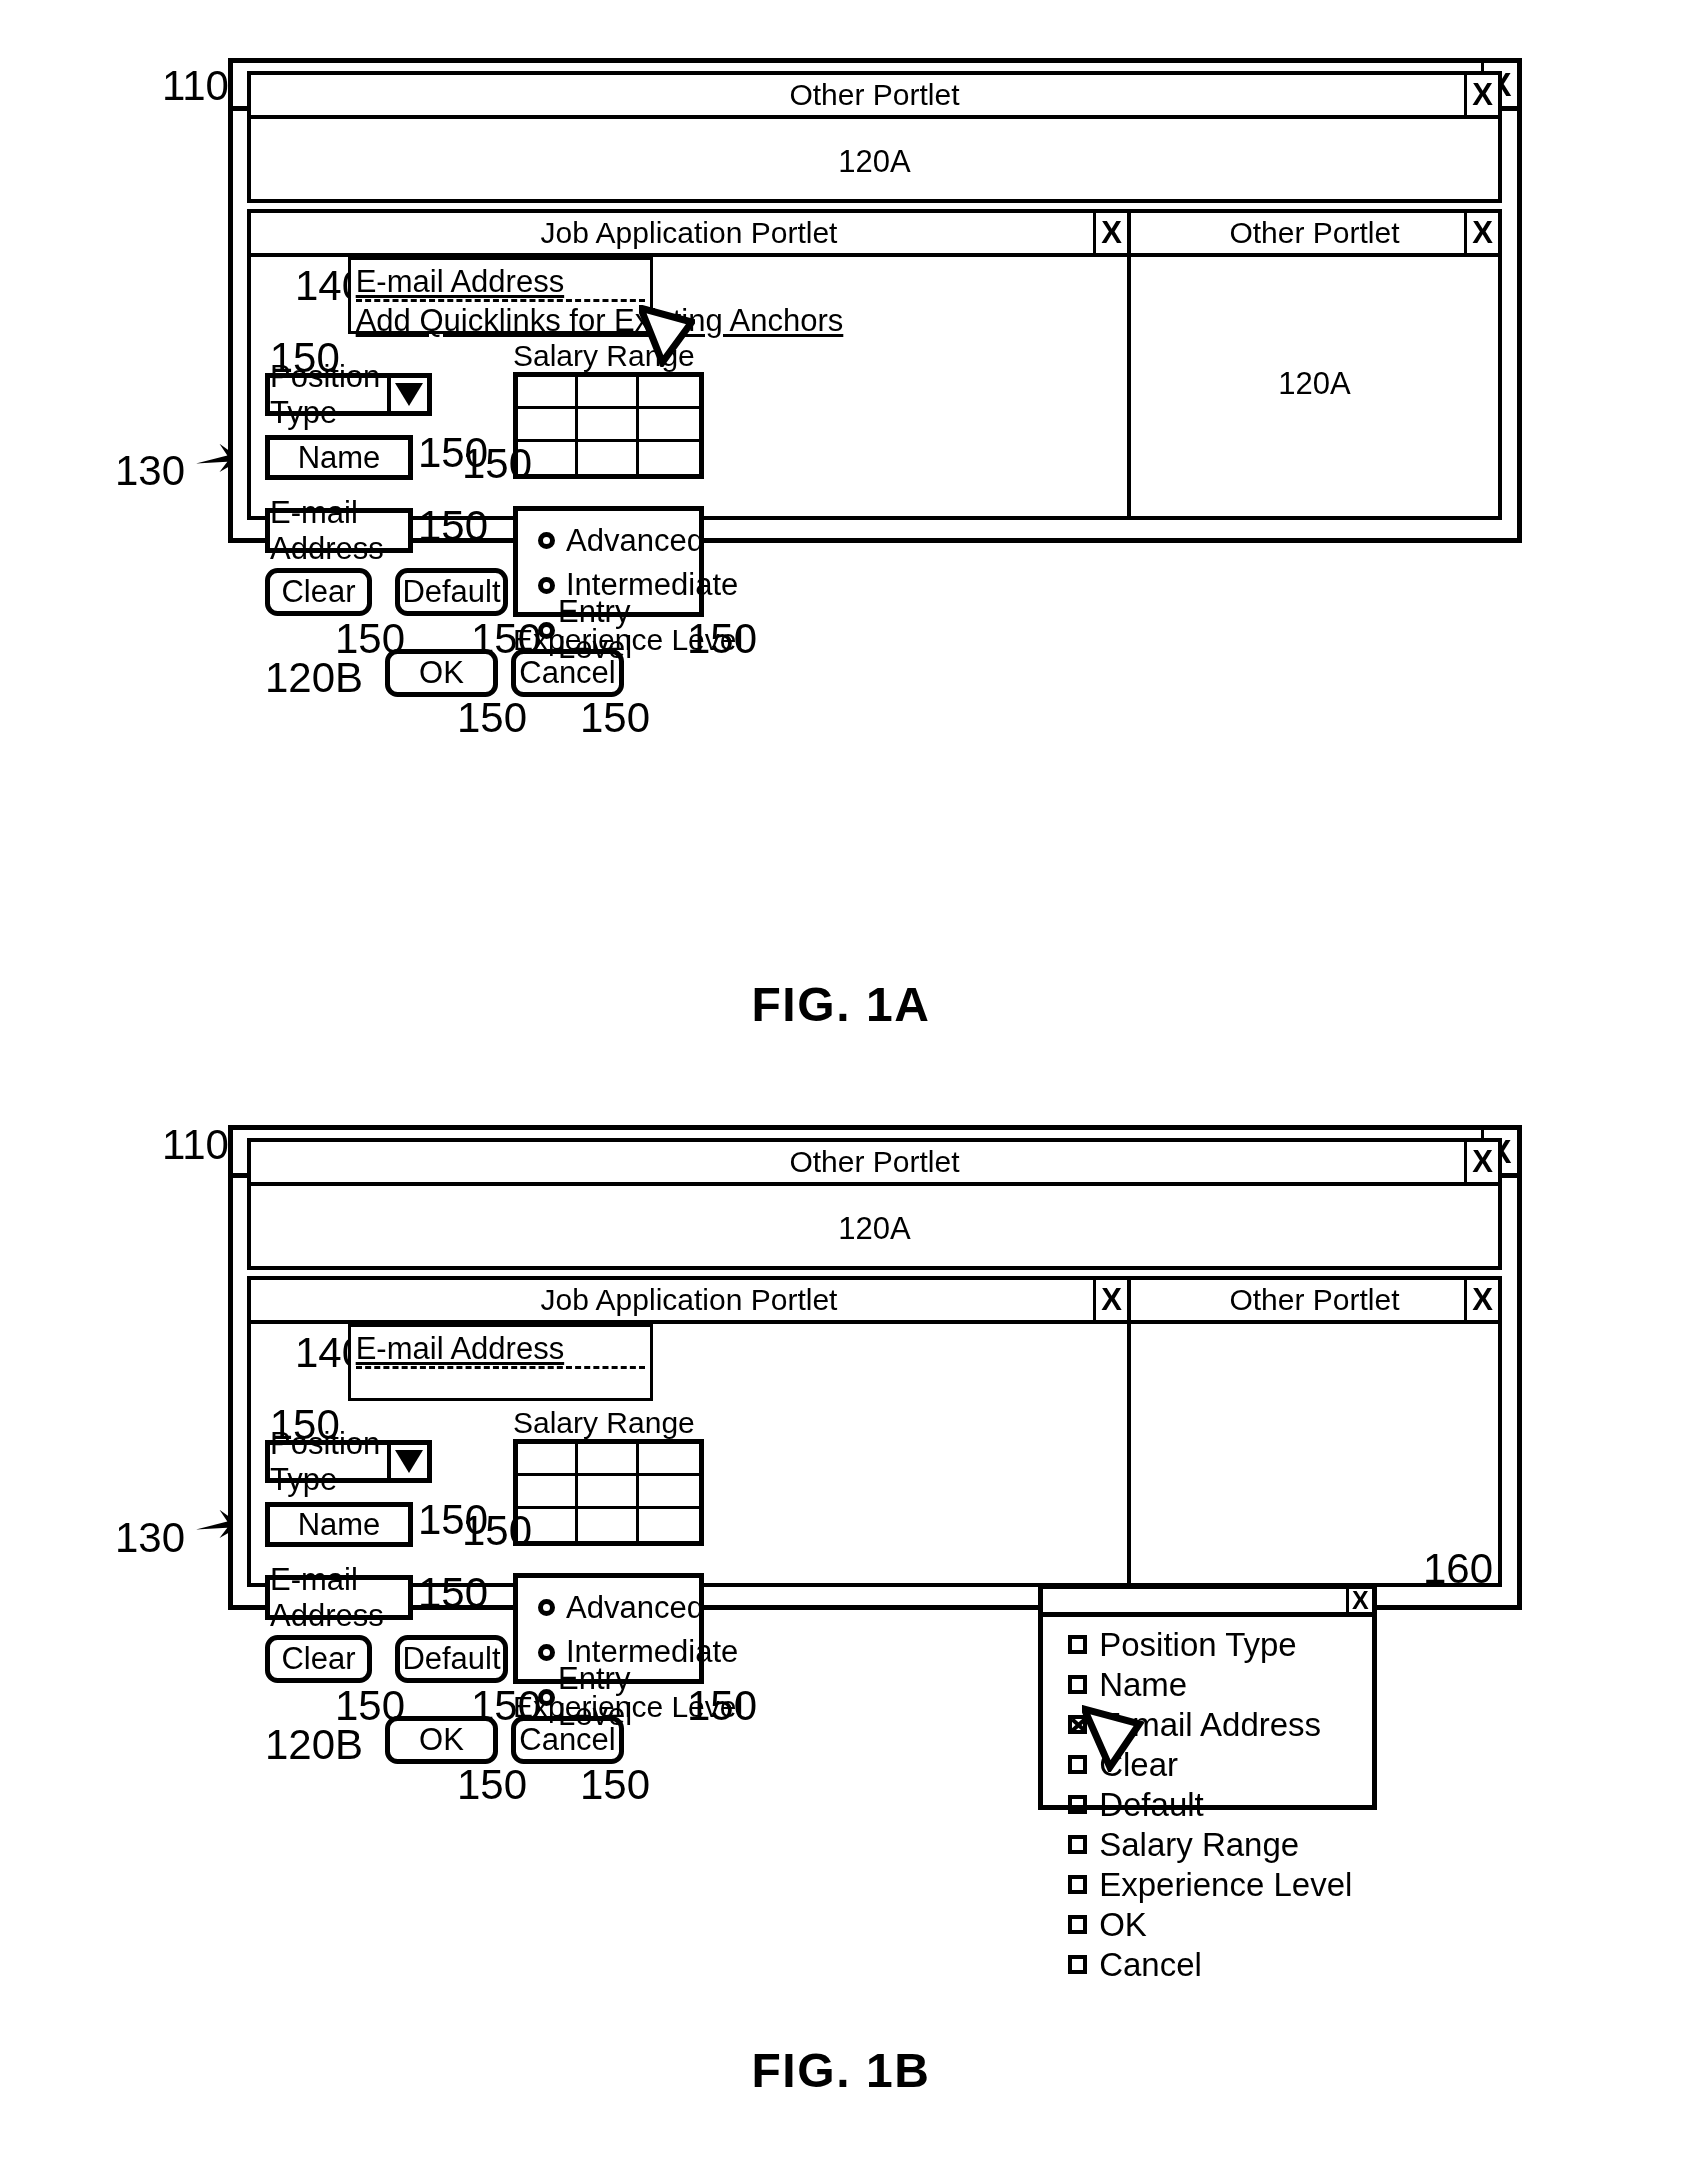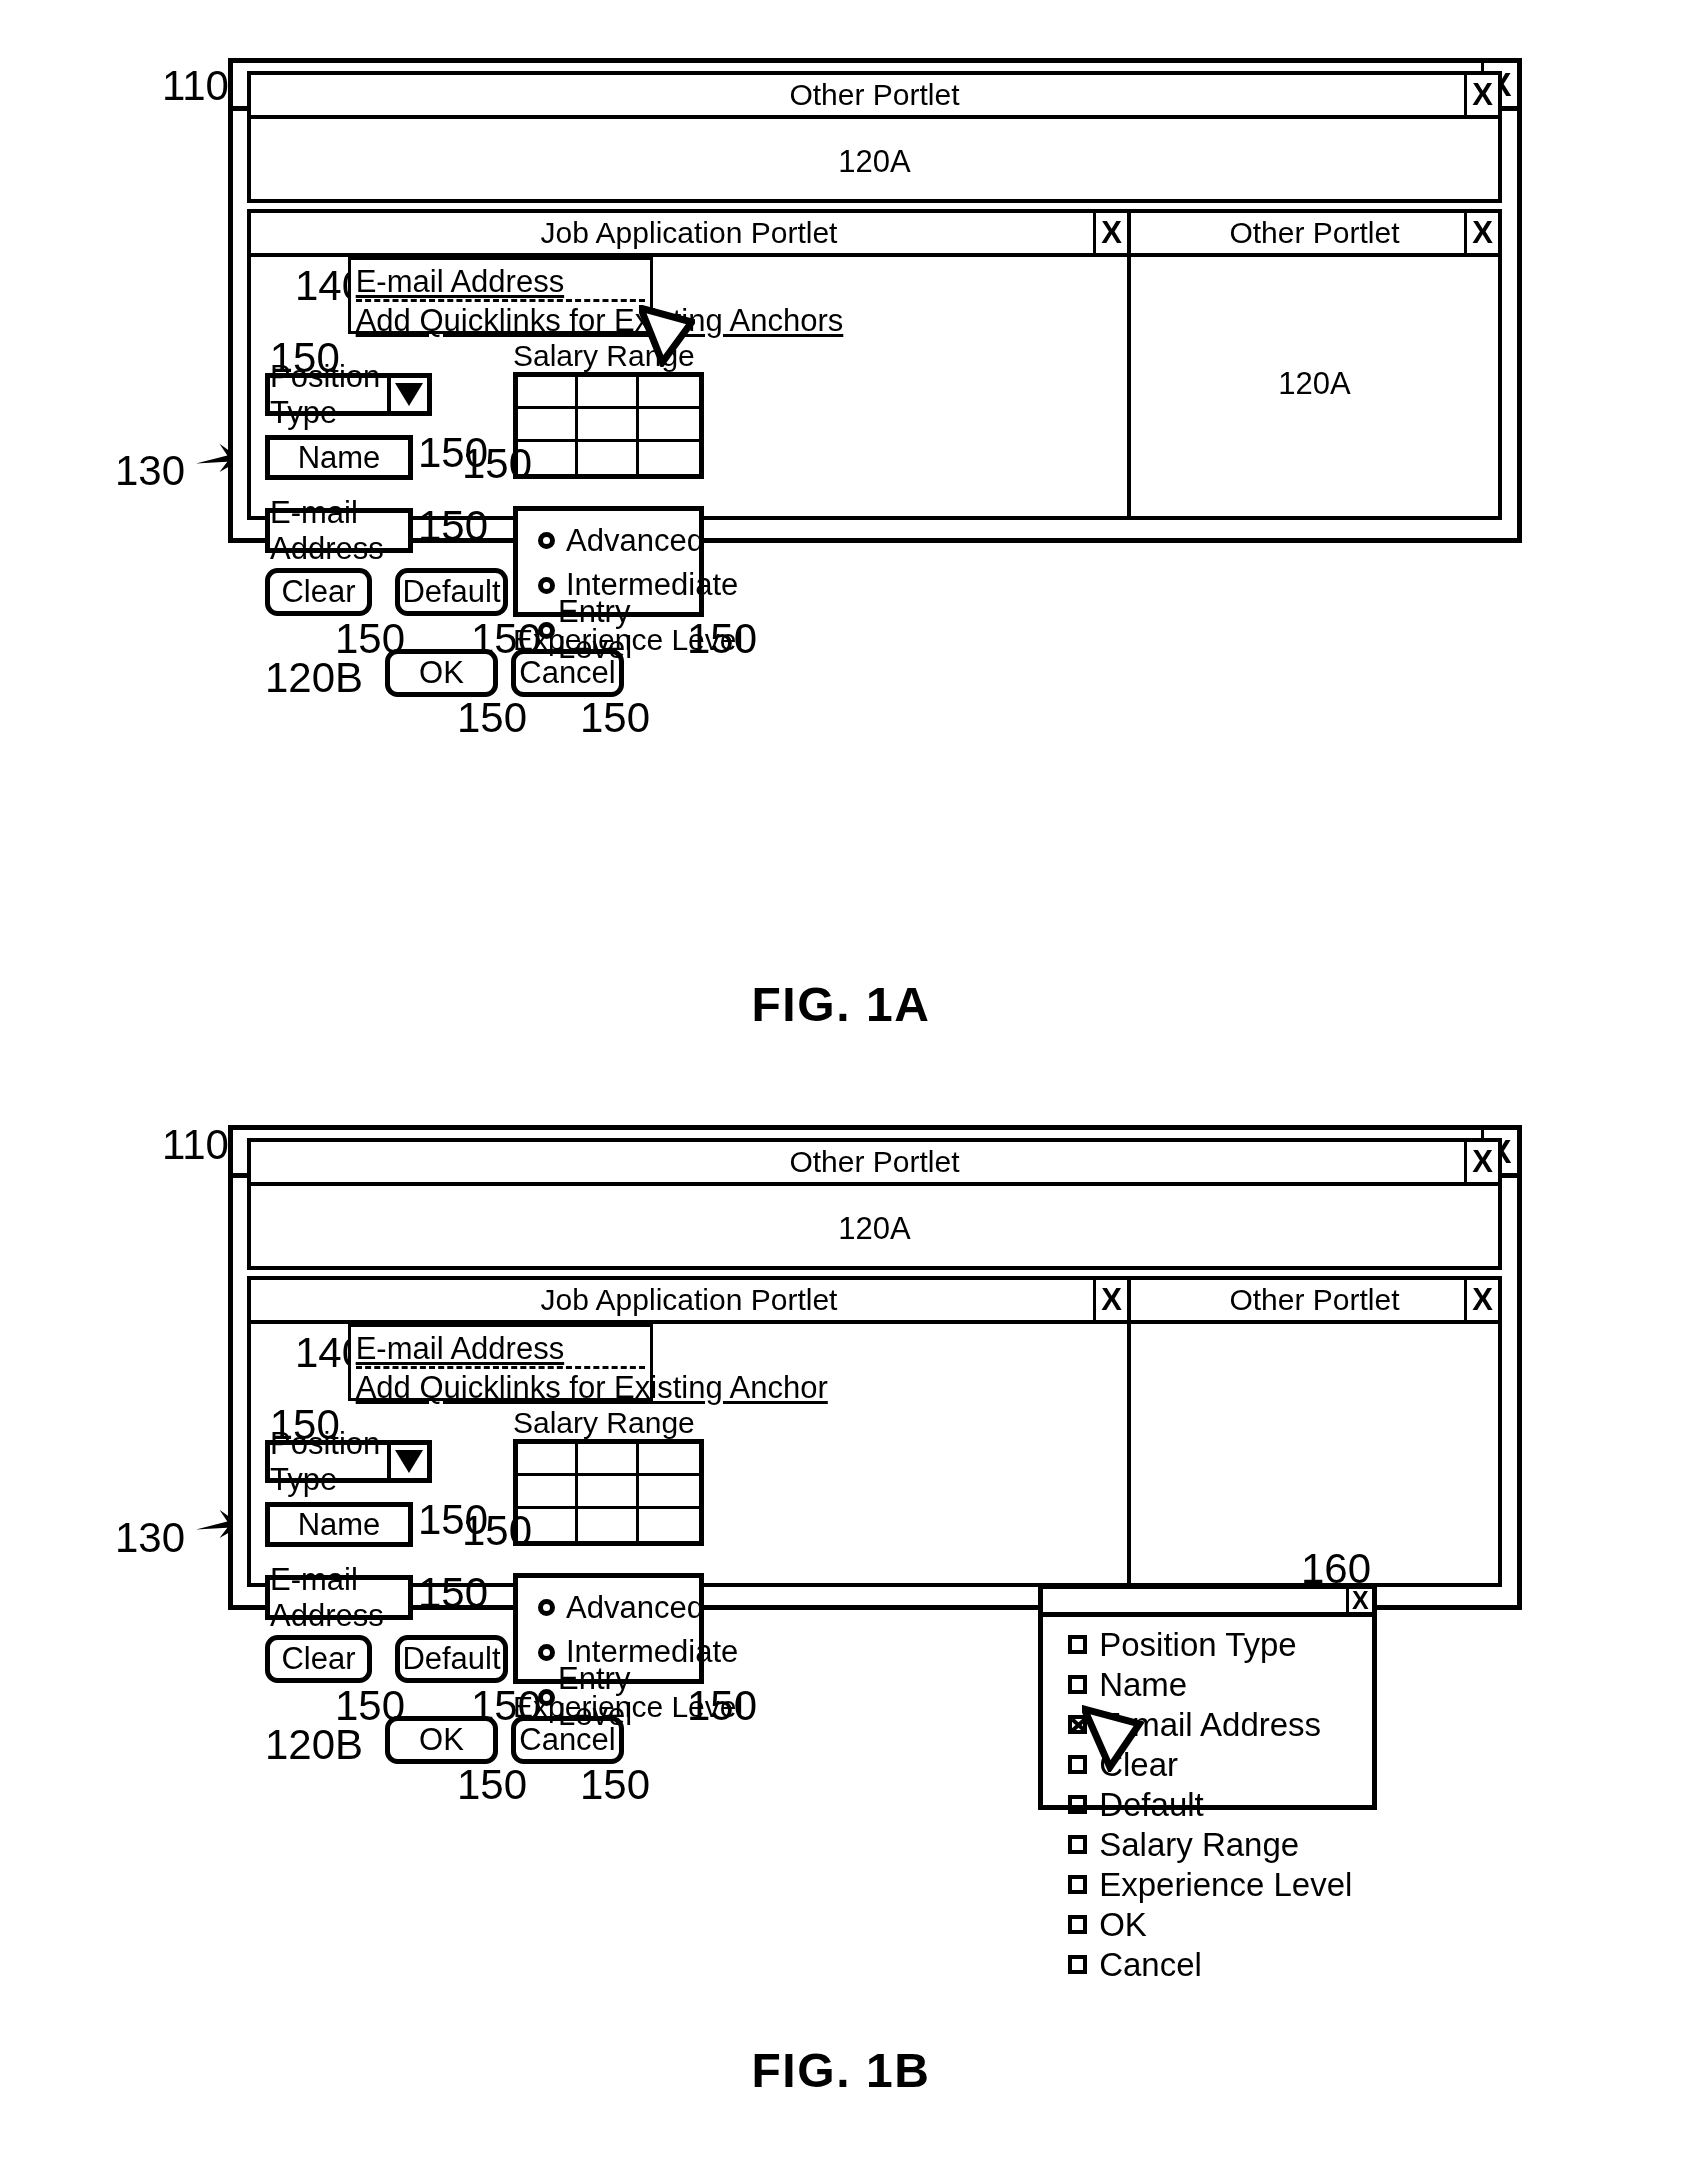--- a/index.html
+++ b/index.html
@@ -254,21 +254,20 @@
         <span class="xbtn">X</span>
       </div>
 
       <div class="portlet-body" style="height:258px;">
 
         <div class="ref" style="left:44px;top:12.5px;">140</div>
 
         <div class="ql-box" style="left:97px;top:0px;width:305px;height:77px;">
           <div class="ql-line" style="left:4.7px;top:3.9px;">E-mail Address</div>
           <div class="ql-sep" style="left:4.7px;right:4.7px;top:39px;"></div>
-          <div class="ql-line" style="left:4.7px;top:43px;">Add Quicklinks for Existing Anchor</div>
         </div>
 
         <div class="ref" style="left:18.7px;top:85px;">150</div>
 
         <div class="combo" style="left:14px;top:116px;width:167px;height:43px;">
           <div class="combo-text">Position Type</div>
           <div class="combo-arrow">
             <div class="tri-down"></div>
           </div>
         </div>
@@ -342,21 +341,21 @@
     <div class="portlet" style="left:894px;top:146px;width:375px;height:311px;">
       <div class="portlet-bar">
         <span>Other Portlet</span>
         <span class="xbtn">X</span>
       </div>
       <div class="portlet-body" style="height:258px;"></div>
     </div>
 
   </div>
 
-  <div class="ref" style="left:1301px;top:1553px;">160</div>
+  <div class="ref" style="left:1423px;top:1553px;">160</div>
 
   <div class="popup" style="left:1038px;top:1584px;width:339px;height:226px;">
     <div class="popup-bar">
       <span class="xbtn">X</span>
     </div>
     <div class="popup-list">
       <div class="popup-item">
         <span class="chk"></span>
         <span>Position Type</span>
       </div>

